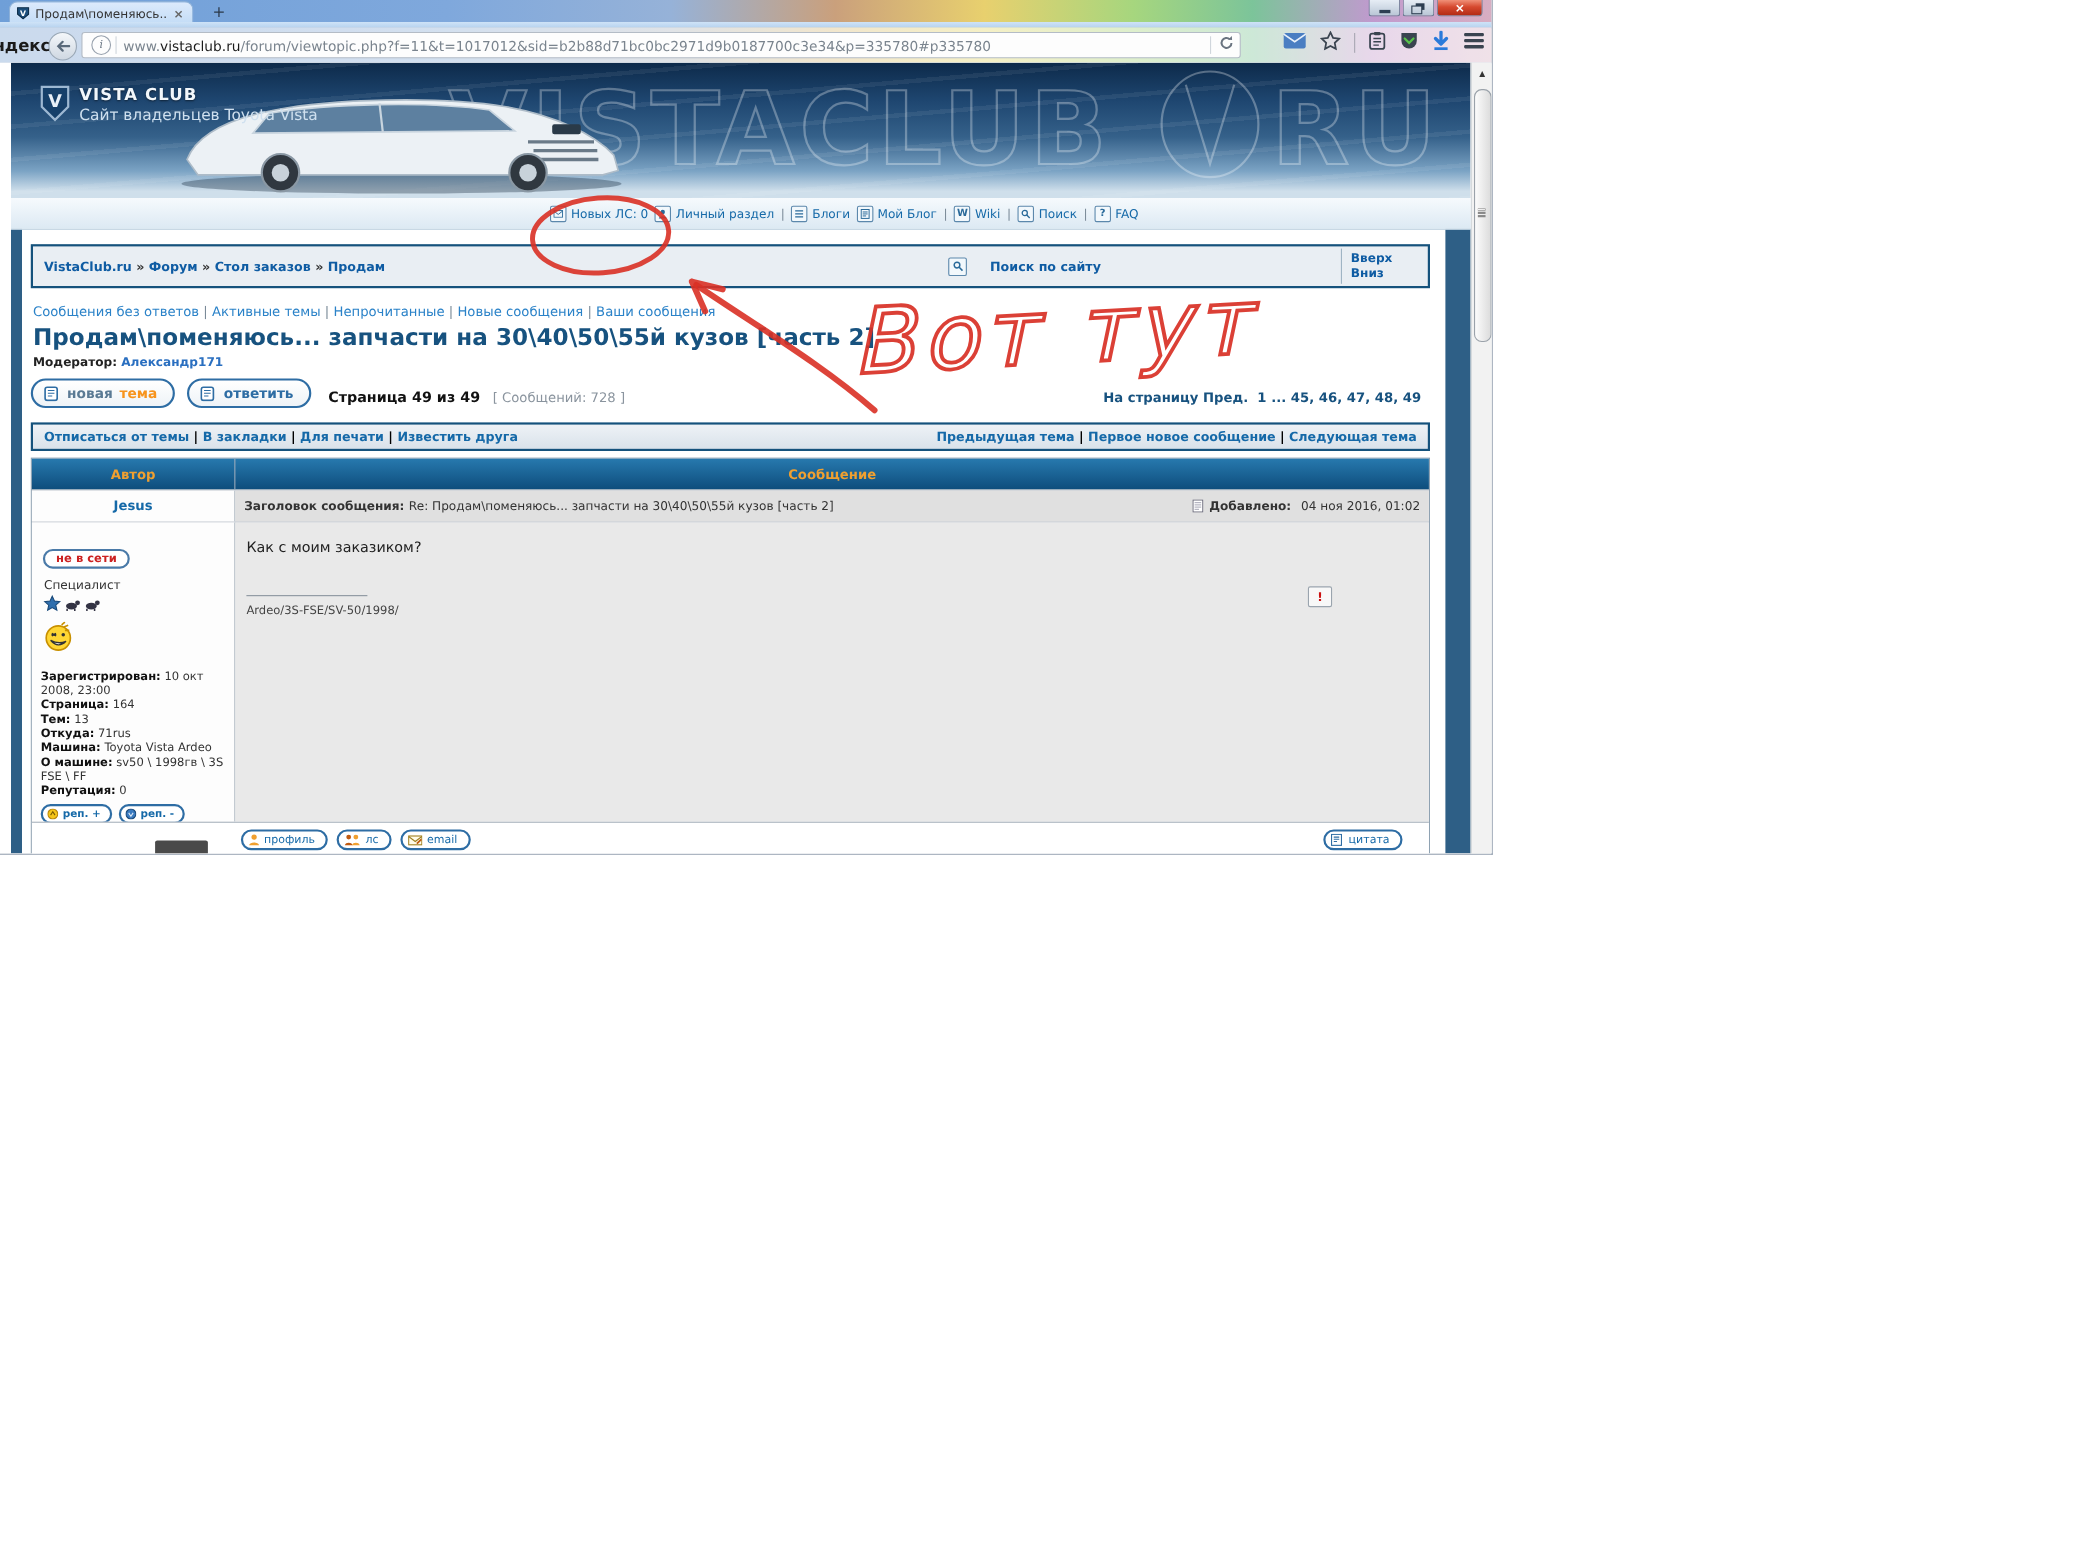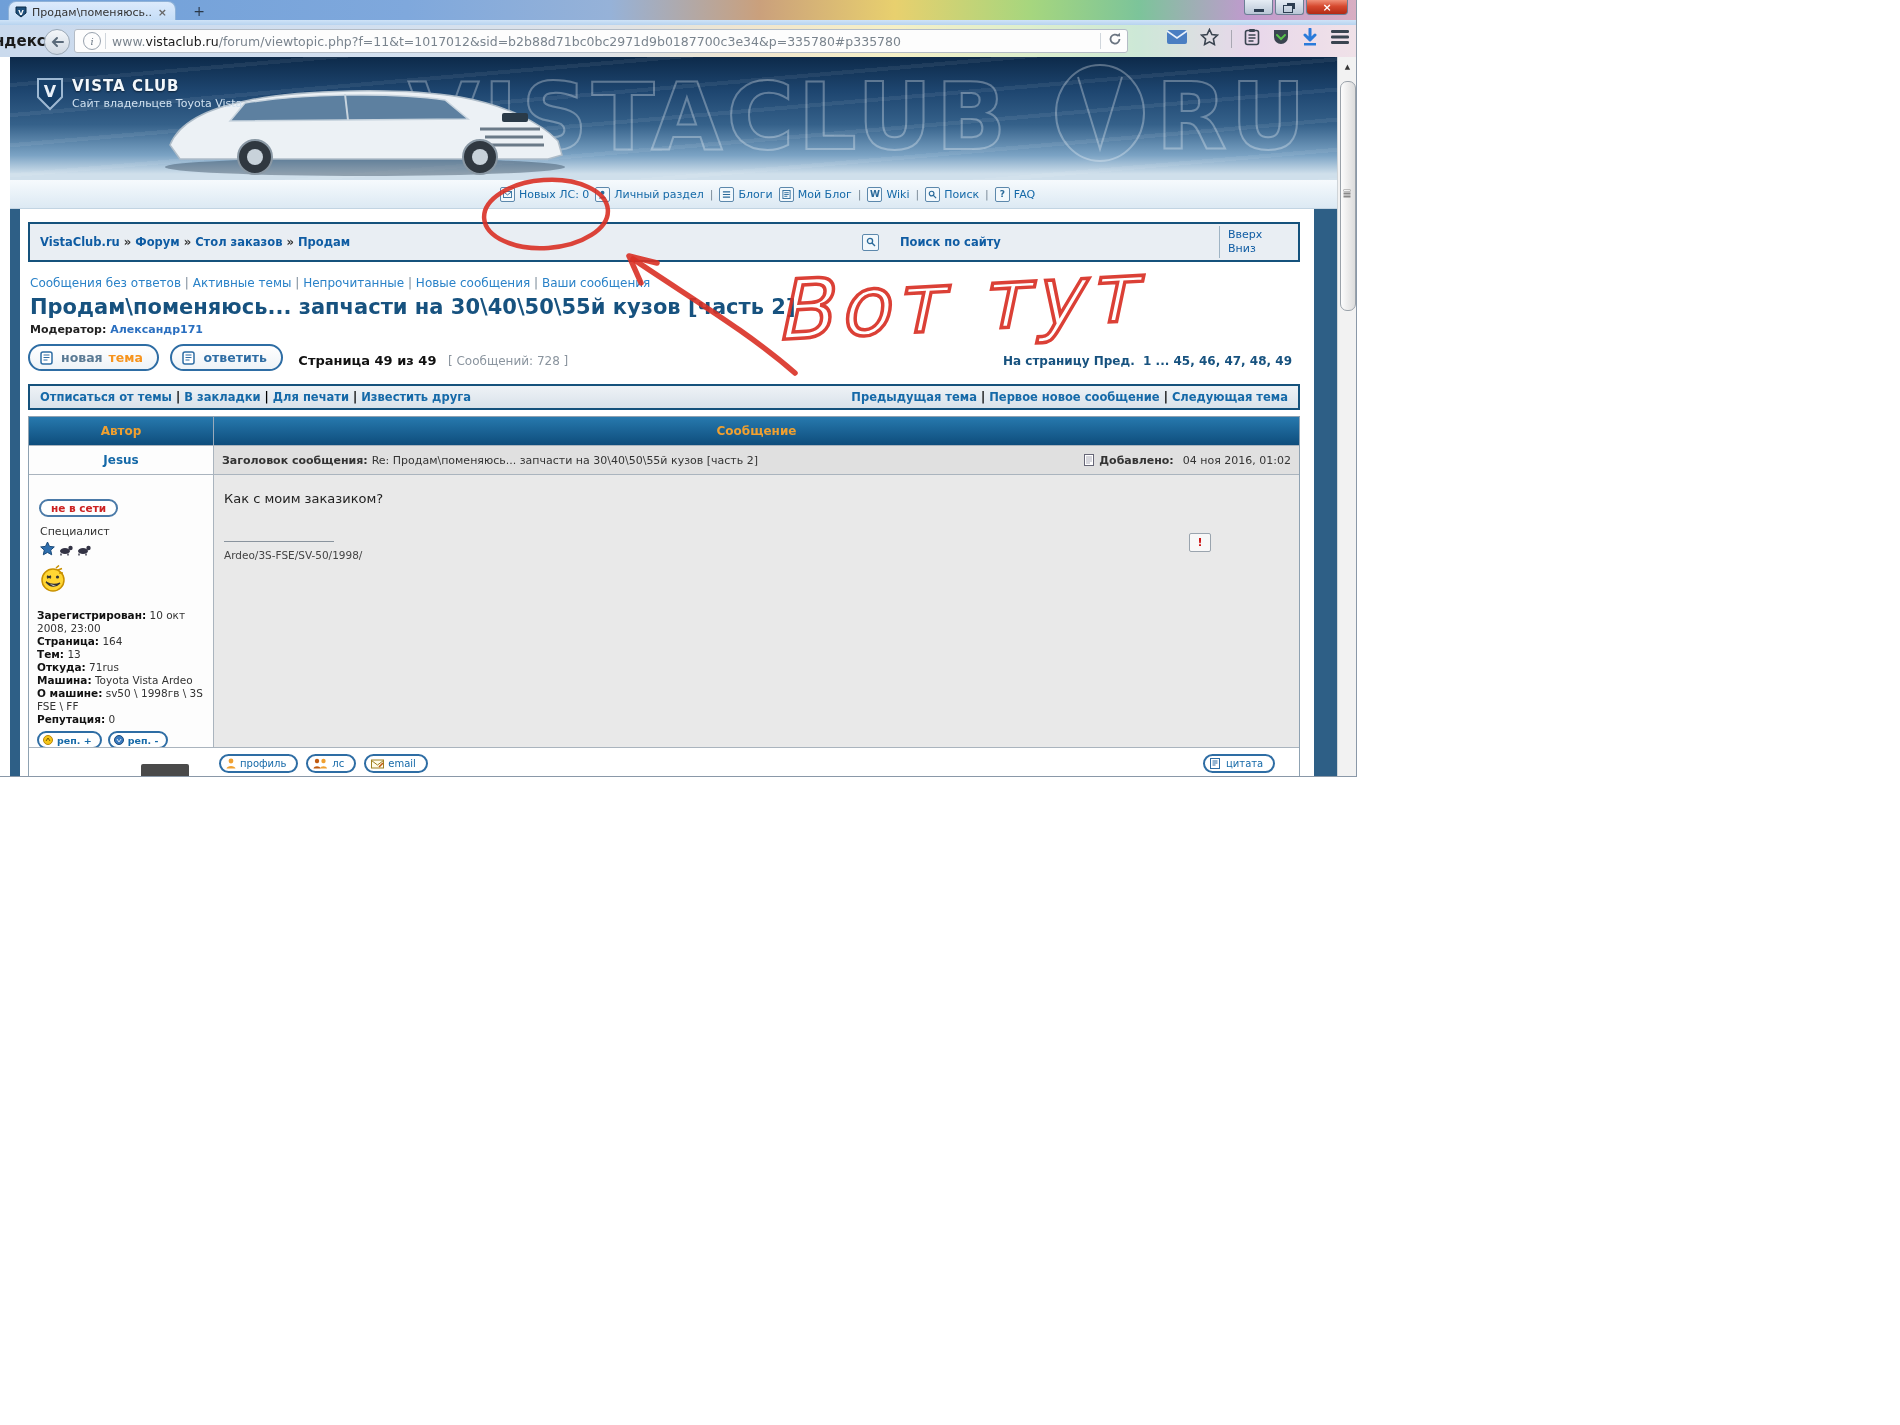--- a/index.html
+++ b/index.html
@@ -55,39 +55,39 @@
   .strip-right{position:absolute;left:1314px;top:123px;width:23px;height:600px;background:#2e5f86;}
 
   .banner{position:absolute;left:10px;top:0;width:1327px;height:123px;overflow:hidden;
     background:linear-gradient(180deg,#0d2a4a 0%,#1d466e 30%,#3a6astro 0%,#38678f 55%,#7ba3c4 78%,#c3d7e5 92%,#e8f1f7 100%);}
   .banner::before{content:"";position:absolute;inset:0;
     background:linear-gradient(180deg,#0d2a4a 0%,#1e4670 28%,#35618a 55%,#7ba3c4 80%,#cfdfeb 95%);}
   .banner::after{content:"";position:absolute;inset:0;opacity:.25;
     background:repeating-linear-gradient(175deg,rgba(255,255,255,0) 0 26px,rgba(255,255,255,.25) 26px 30px);}
   .logo{position:absolute;left:26px;top:20px;z-index:3;display:flex;gap:8px;}
   .logo-txt .lt1{font-size:15px;font-weight:bold;color:#f2f7fb;letter-spacing:1px;text-shadow:0 1px 2px #0008;}
-  .logo-txt .lt2{font-size:11px;color:#cfe0ef;margin-top:2px;}
+  .logo-txt .lt2{font-size:14px;color:#cfe0ef;margin-top:2px;}
   .watermark{position:absolute;left:390px;top:0;z-index:2;}
   .menu-strip{position:absolute;left:10px;top:123px;width:1327px;height:28px;
     background:linear-gradient(180deg,#f6fafd,#dce9f3);border-bottom:1px solid #c2d4e2;z-index:3;}
   .logout-tab{position:absolute;left:8px;top:2px;width:600px;height:24px;background:linear-gradient(180deg,#ffffff,#eef5fa);
     border:1px solid #a9c6dc;border-radius:4px 14px 14px 4px;display:flex;align-items:center;padding-left:10px;box-sizing:border-box;gap:5px;}
   .blue-link{color:#1569a8;font-size:11px;}
   .menu-items{position:absolute;left:490px;top:0;height:28px;display:flex;align-items:center;gap:6px;color:#7a8a98;}
   .mi{display:flex;align-items:center;gap:4px;}
   .ibox{width:13px;height:13px;border:1px solid #5c88ac;background:#f2f8fc;color:#2a6a9a;font-size:9px;font-weight:bold;
     display:flex;align-items:center;justify-content:center;border-radius:2px;line-height:1;}
 
   .panel{position:absolute;left:28px;width:1272px;background:#e9eef3;border:2px solid #15527c;box-sizing:border-box;}
   .crumb-panel{top:165px;height:40px;display:flex;align-items:center;}
   .crumbs{padding-left:10px;font-weight:bold;font-size:11.5px;color:#333;flex:1;}
   .crumbs a{color:#0f5ca3;}
   .site-search{width:357px;display:flex;align-items:center;gap:21px;font-weight:bold;font-size:11.5px;}
   .site-search a{color:#0f5ca3;}
-  .updown{width:70px;border-left:1px solid #9fb4c4;padding:2px 0 2px 8px;font-weight:normal;font-size:11px;line-height:14px;}
+  .updown{width:70px;border-left:1px solid #9fb4c4;padding:2px 0 2px 8px;font-weight:bold;font-size:11px;line-height:14px;}
   .updown a{color:#0f5ca3;display:block;}
 
   .quicklinks{position:absolute;left:30px;top:219px;font-size:12px;color:#7a8a98;}
   .quicklinks a{color:#2a82c8;}
   .topic-title{position:absolute;left:30px;top:238px;font-size:21px;font-weight:bold;color:#17527f;}
   .mod-line{position:absolute;left:30px;top:266px;font-size:11px;color:#222;font-weight:bold;}
   .mod-line a{color:#2a6fc0;}
 
   .actions-row{position:absolute;left:28px;top:287px;width:1272px;height:30px;}
   .pill{display:inline-flex;align-items:center;gap:6px;background:linear-gradient(180deg,#ffffff,#eef3f7);

